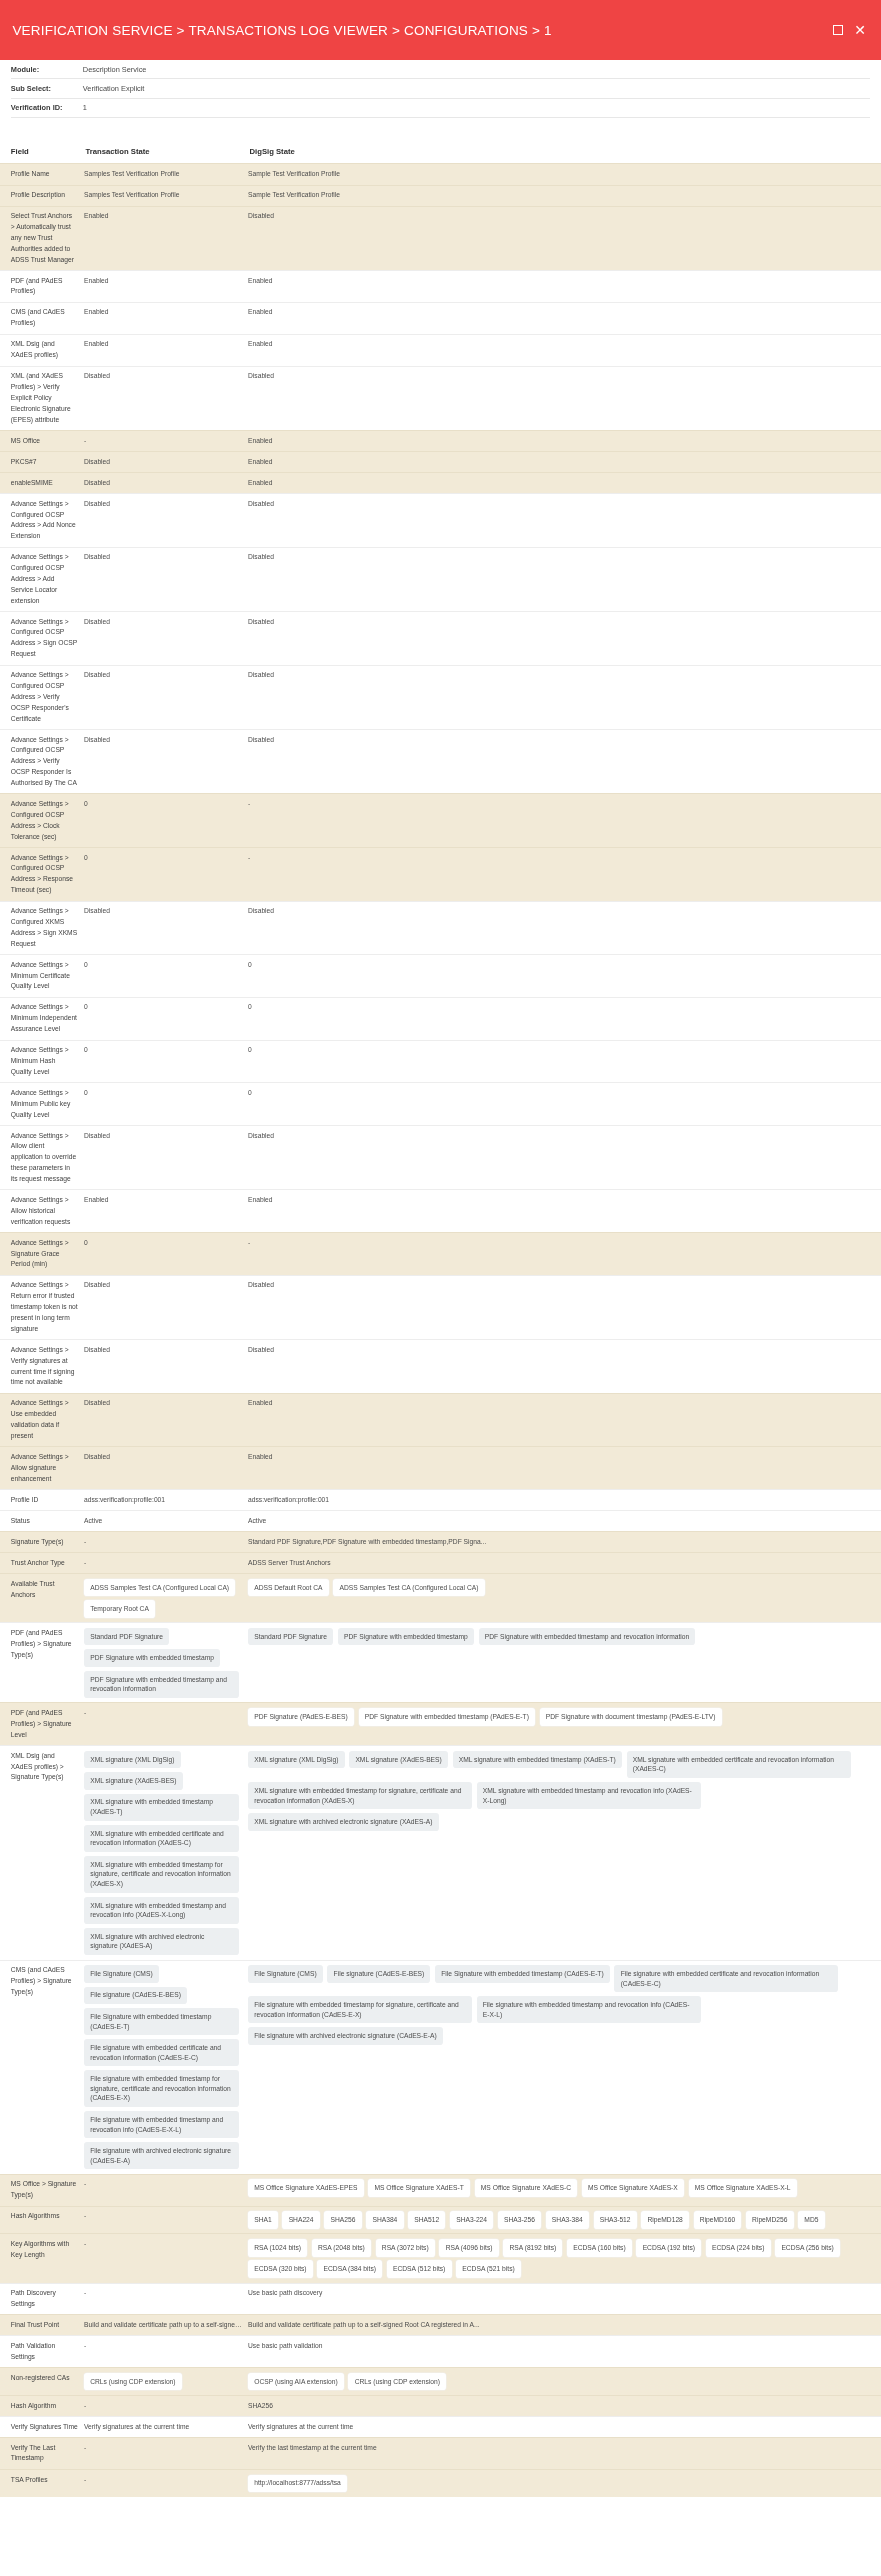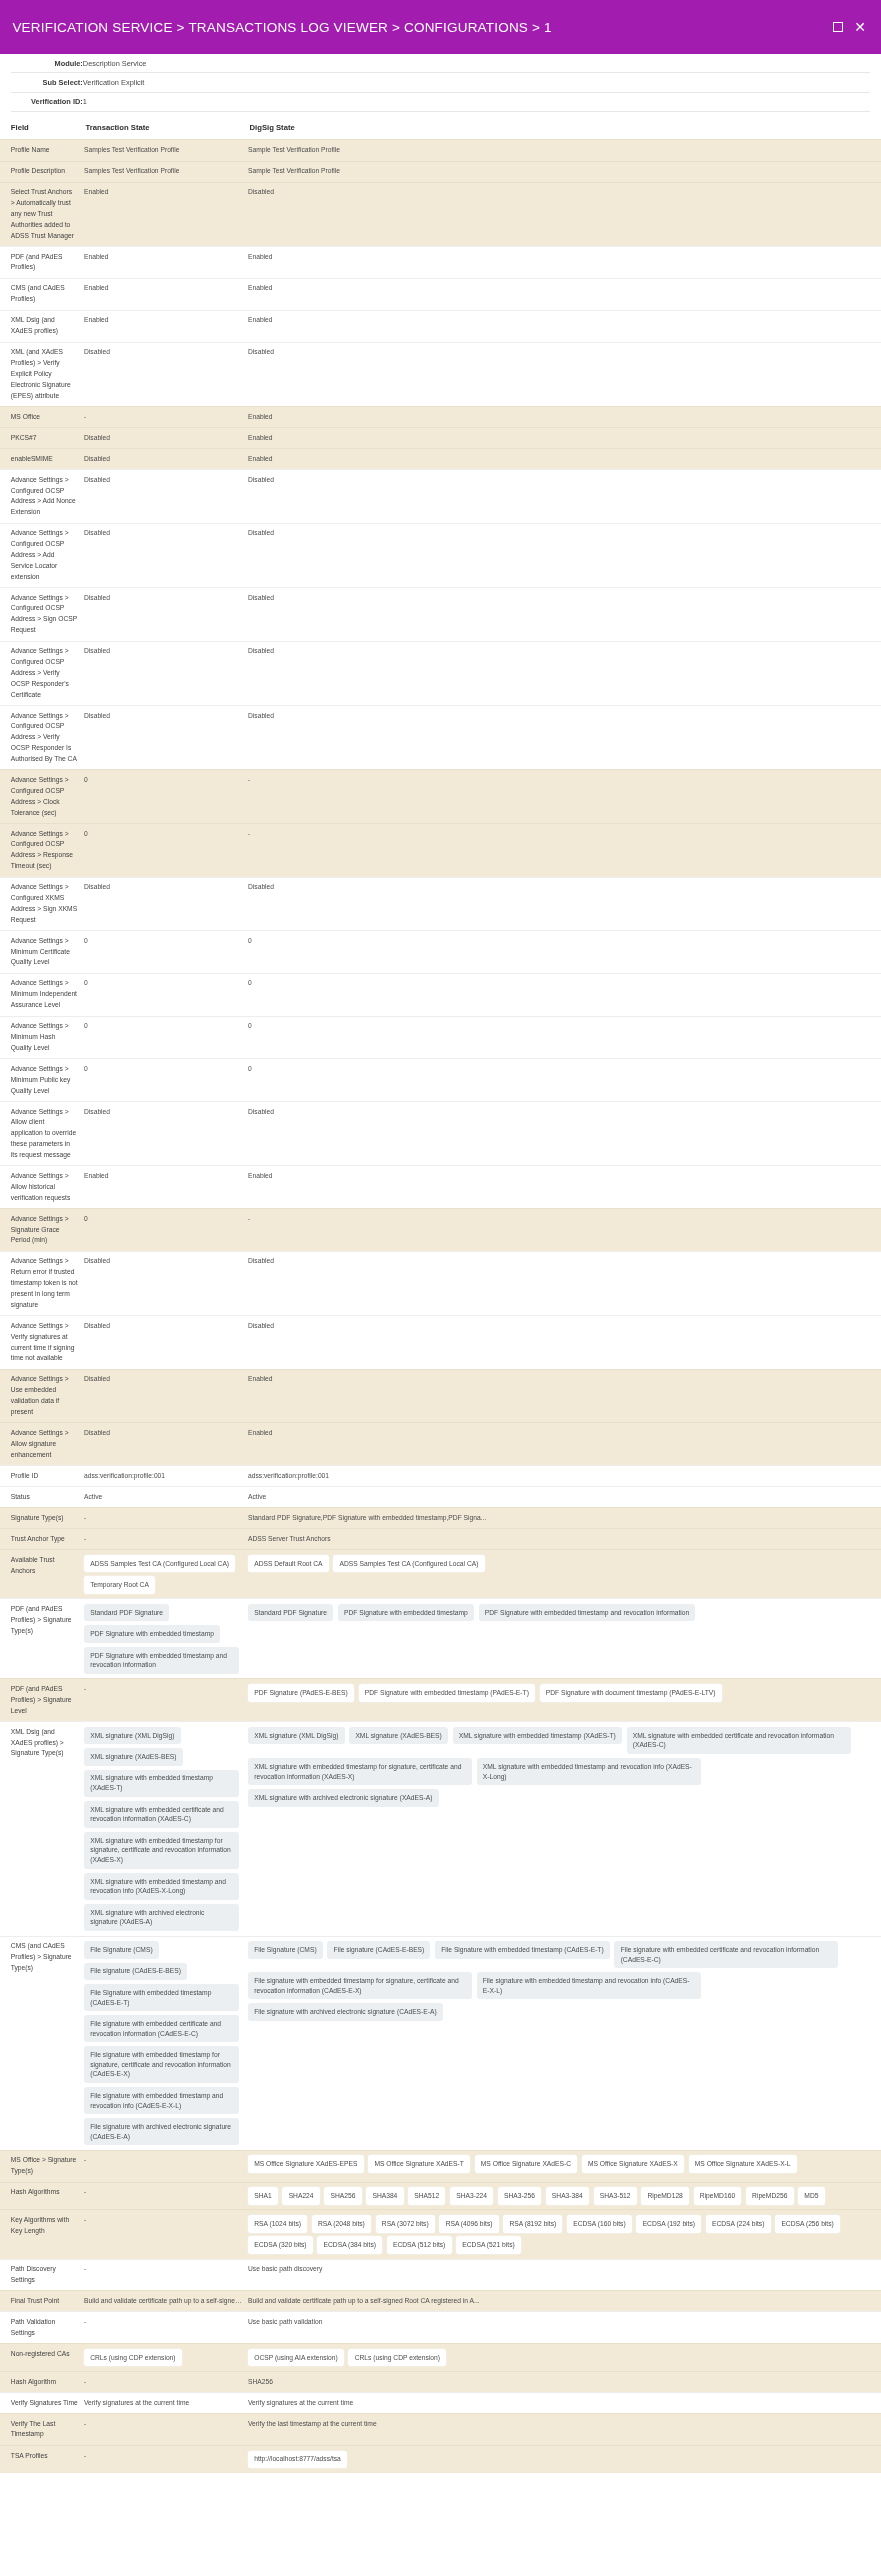--- a/index.html
+++ b/index.html
@@ -9,22 +9,22 @@
   }
   body {
     width: 881px;
     font-family: "Liberation Sans", sans-serif;
     color: #333333;
     -webkit-font-smoothing: antialiased;
   }
 
   
   .titlebar {
-    background: #a21caf;
-    height: 54px;
+    background: #ef4444;
+    height: 60px;
     display: flex;
     align-items: center;
     padding: 0 14px 0 12.4px;
     color: #ffffff;
   }
   .titlebar-title {
     font-size: 13.5px;
     font-weight: 400;
     letter-spacing: 0.2px;
     white-space: nowrap;
@@ -58,32 +58,31 @@
     align-items: center;
     border-bottom: 0.8px solid #e7e7e7;
     height: 19.3px;
     font-size: 7.4px;
   }
   .meta-row:last-child { border-bottom: 0.8px solid #e7e7e7; }
   .meta-label {
     width: 72px;
     font-weight: 700;
     color: #3a3a3a;
-    text-align: right;
   }
   .meta-value {
     color: #4a4a4a;
   }
 
   
   .cmp-table {
     width: 100%;
     border-collapse: collapse;
     table-layout: fixed;
-    margin-top: 7px;
+    margin-top: 25px;
   }
   .cmp-table col.c-field { width: 84px; }
   .cmp-table col.c-trans { width: 164px; }
   .cmp-table col.c-curr  { width: 634px; }
 
   .cmp-table thead th {
     text-align: left;
     font-size: 7.7px;
     font-weight: 700;
     color: #2e2e2e;

